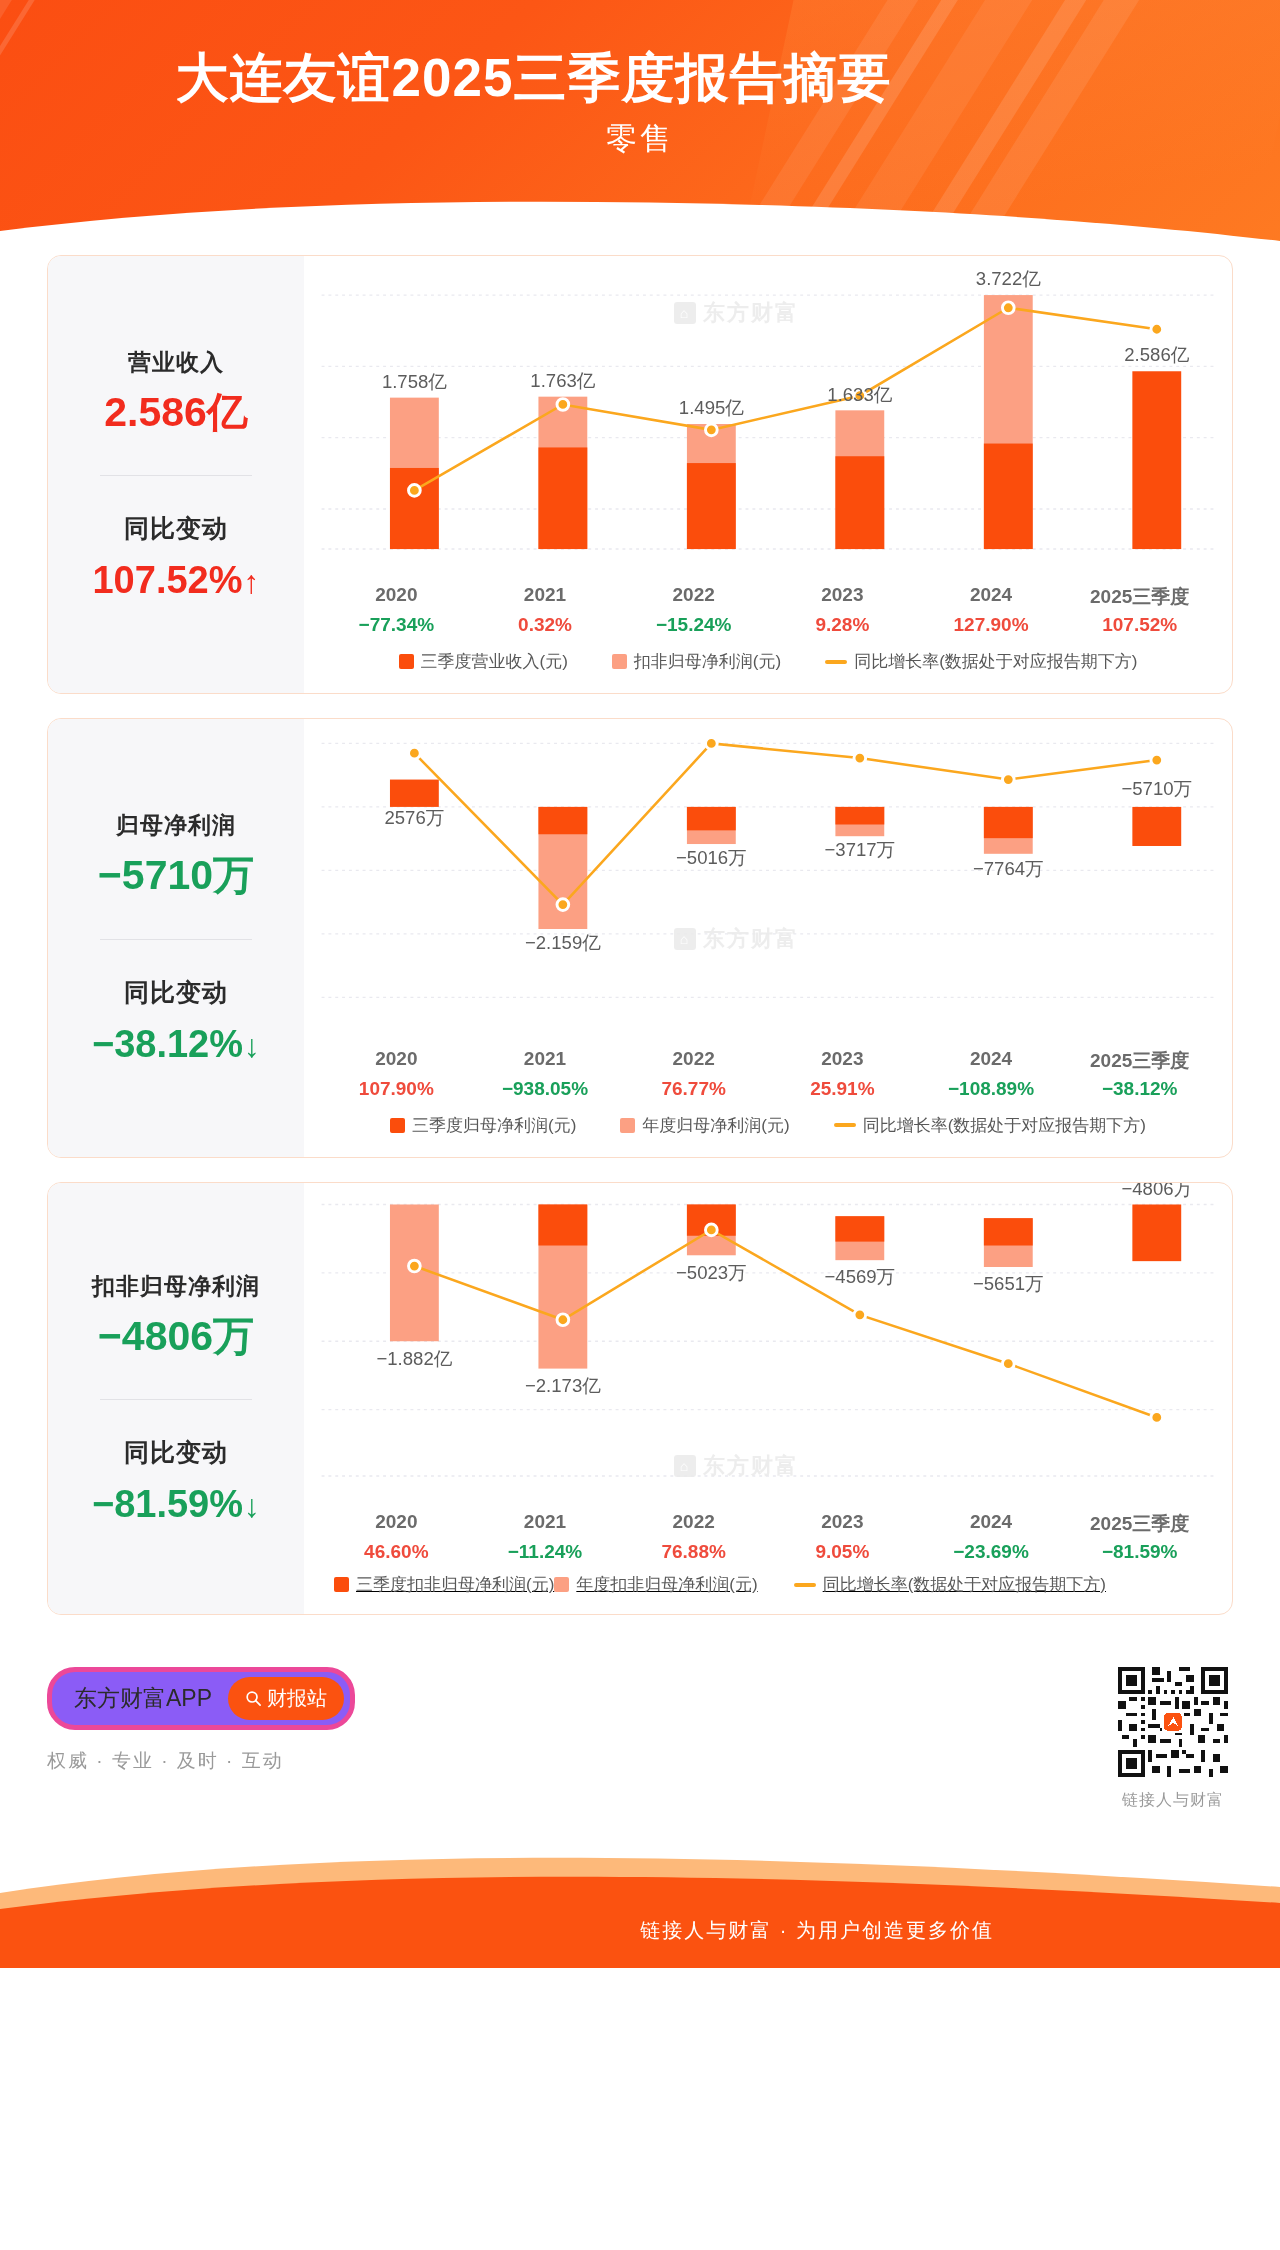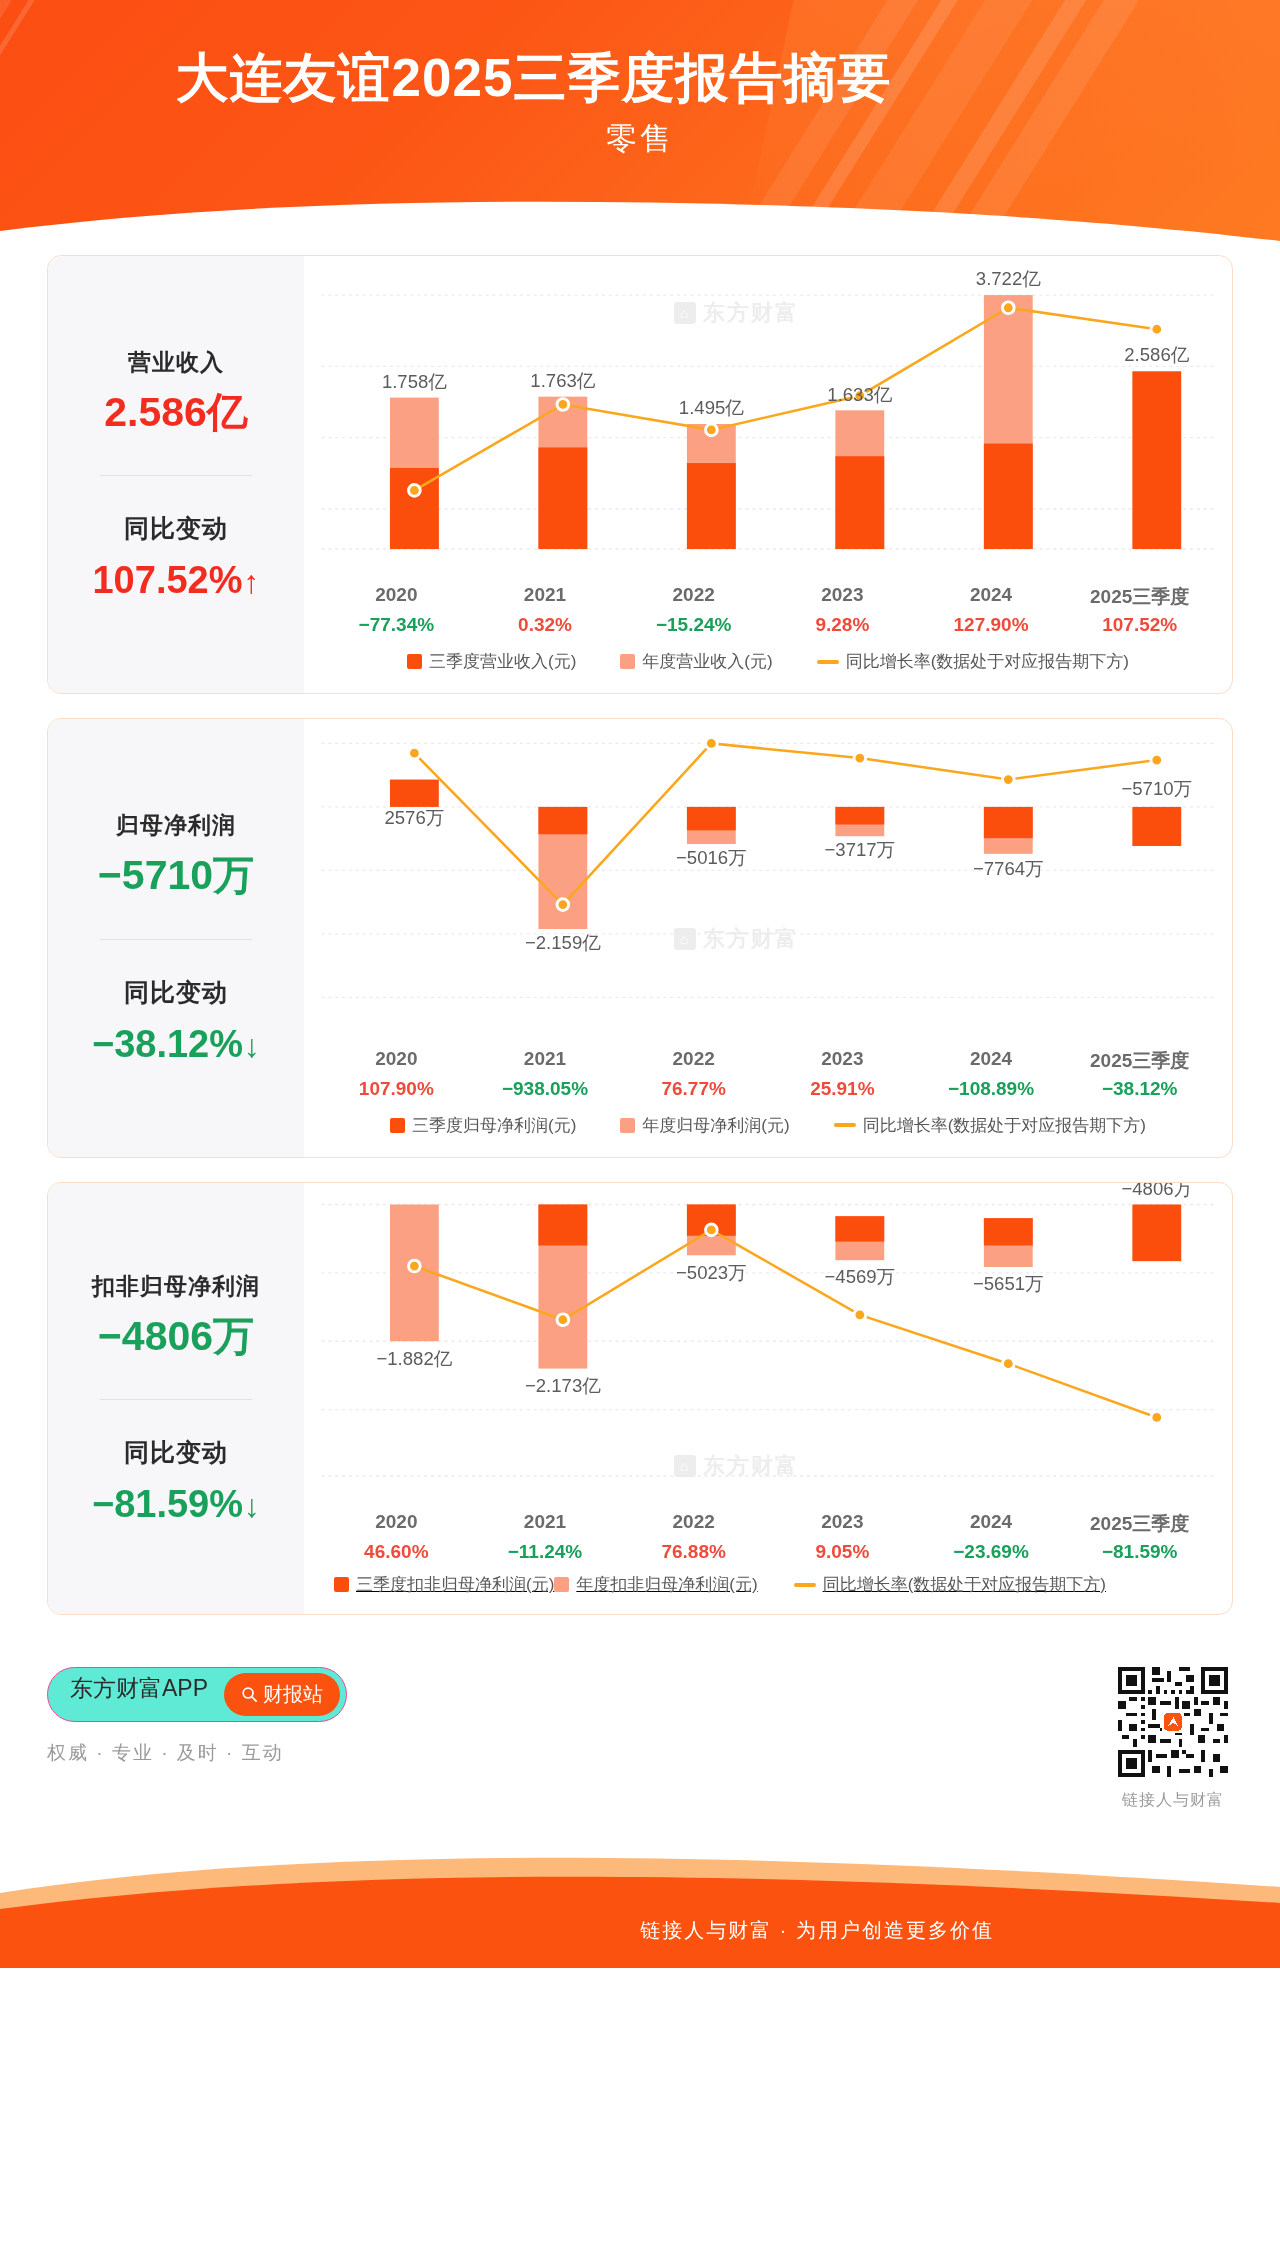--- a/index.html
+++ b/index.html
@@ -248,24 +248,25 @@
   .footer-block {
     position: relative;
     width: 1280px;
     padding: 28px 47px 0;
     display: flex;
     align-items: flex-start;
     justify-content: space-between;
   }
   .app-box {
     display: inline-flex;
-    border: 1px solid #ec4899;
+    align-items: center;
+    border: 5px solid #ec4899;
     border-radius: 28px;
     padding: 5px 6px 5px 22px;
-    background: #5eead4;
+    background: #8b5cf6;
   }
   .app-name {
     font-size: 23px;
     color: #2b2b2b;
     margin-right: 16px;
   }
   .app-pill {
     background: #fb5210;
     color: #fff;
     border-radius: 22px;
@@ -406,21 +407,21 @@
             <div class="pct-cell pos">107.52%</div>
           </div>
         </div>
         <div class="legend">
           <div class="legend-item">
             <span class="swatch dark"></span>
             <span>三季度营业收入(元)</span>
           </div>
           <div class="legend-item">
             <span class="swatch light"></span>
-            <span>年度营业收入(元)</span>
+            <span>扣非归母净利润(元)</span>
           </div>
           <div class="legend-item">
             <span class="linemark"></span>
             <span>同比增长率(数据处于对应报告期下方)</span>
           </div>
         </div>
       </div>
     </div>
 
     <div class="card">

